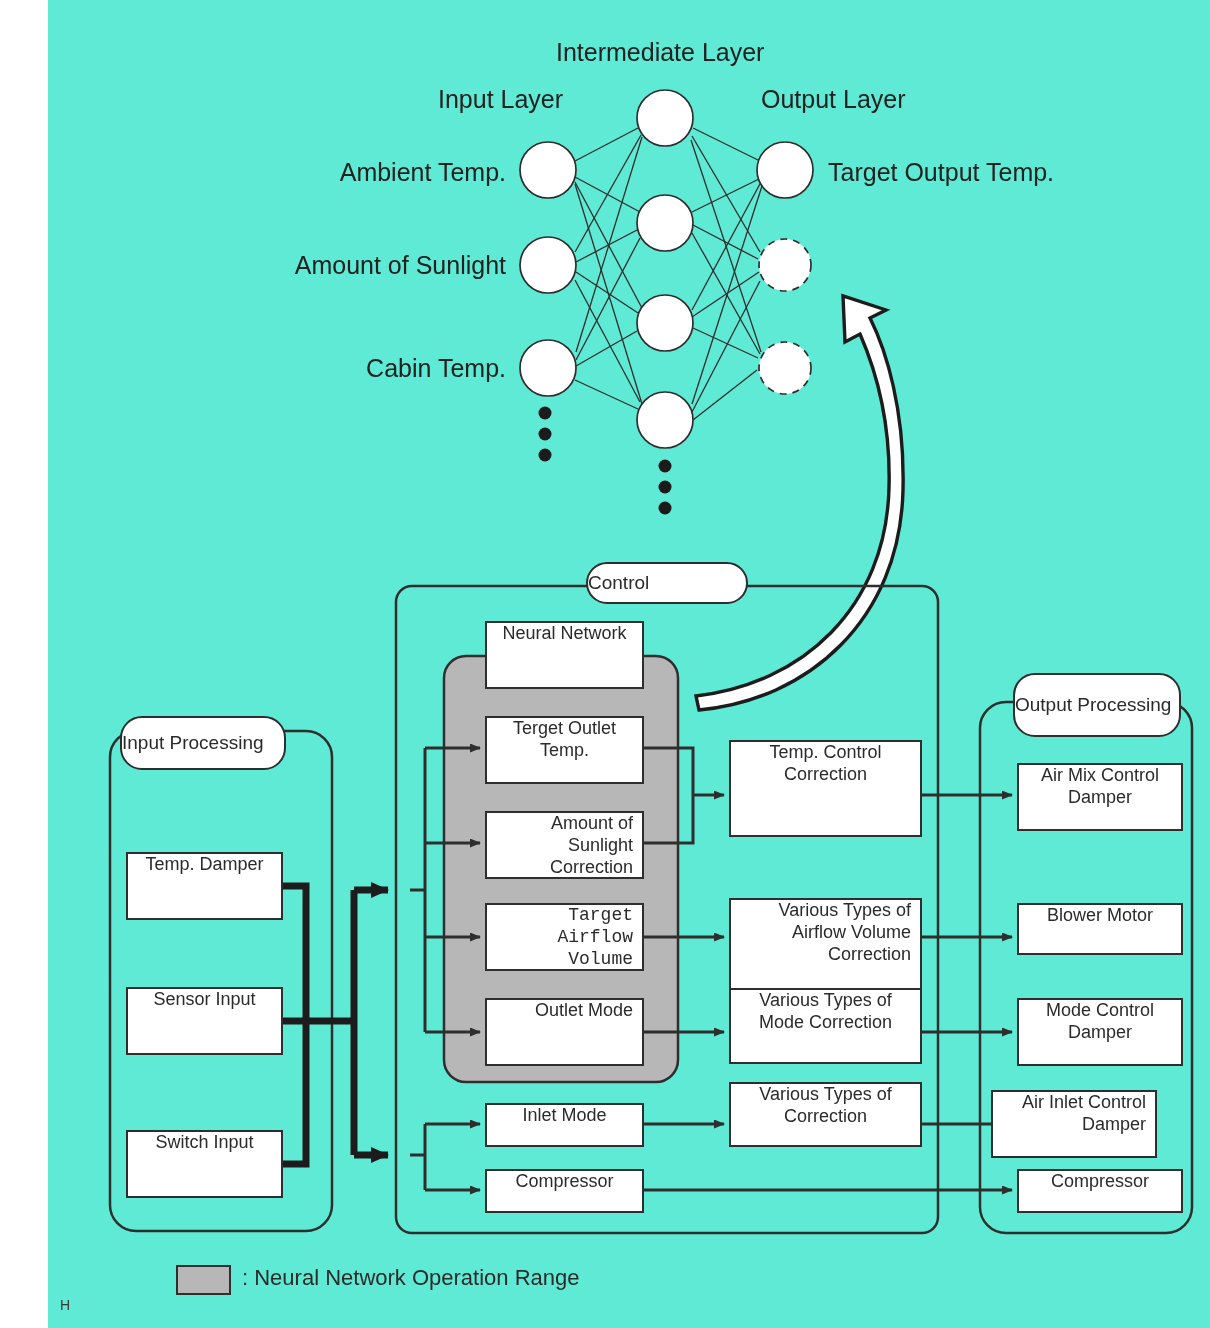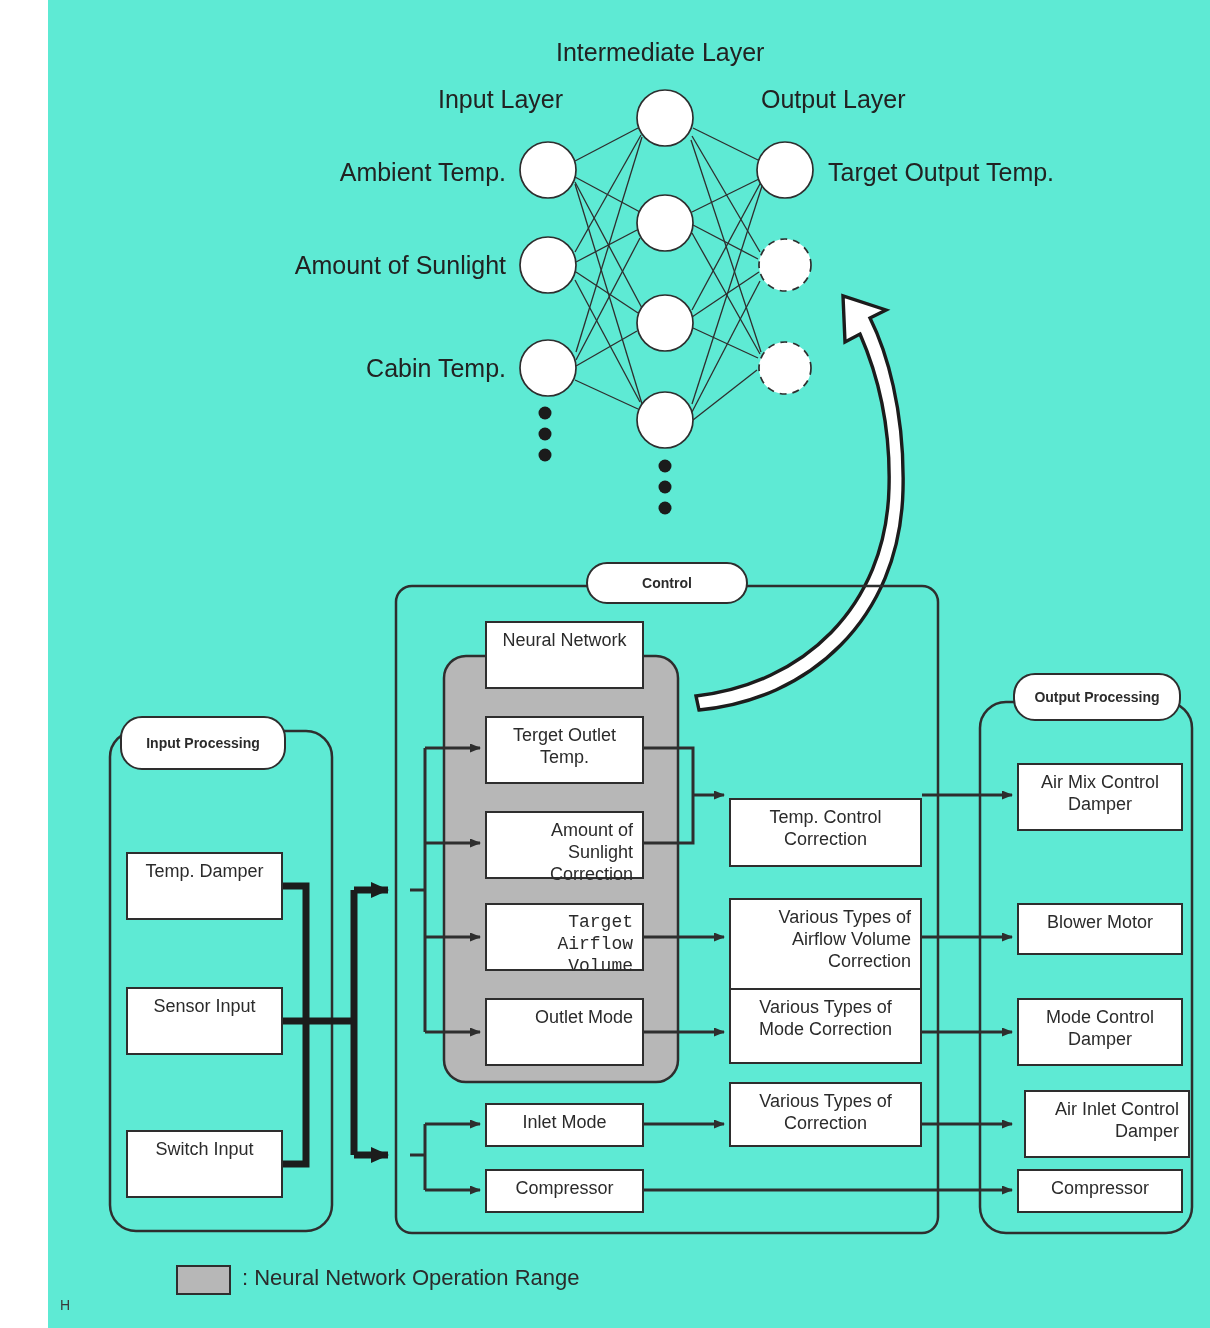--- a/index.html
+++ b/index.html
@@ -38,33 +38,32 @@
   .nn-label.left { text-align: right; }
 
   
   .group-pill {
     position: absolute;
     border: 2.5px solid #2e2e2e;
     border-radius: 22px;
     background: #ffffff;
     display: flex;
     align-items: center;
-    justify-content: center;
-    font-size: 14px;
+    justify-content: flex-start;
+    font-size: 19px;
     color: #2b2b2b;
     box-sizing: border-box;
-    font-weight: bold;
   }
   
   .pbox {
     position: absolute;
     border: 2.5px solid #2e2e2e;
     background: #ffffff;
     box-sizing: border-box;
-    padding: 7px 9px 0 9px;
+    padding: 0 9px 0 9px;
     font-size: 18px;
     color: #2b2b2b;
     line-height: 1.22;
   }
   .pbox.center { text-align: center; }
   .pbox.left { text-align: right; }
 
   .legend-swatch {
     position: absolute;
     border: 2.5px solid #2e2e2e;
@@ -240,54 +239,54 @@
   <div class="lbl nn-label left" style="left:158px; top:354px; width:300px;">Cabin Temp.</div>
 
   <div class="lbl nn-label right" style="left:780px; top:158px;">Target Output Temp.</div>
 
   <div class="group-pill" style="left:72px; top:716px; width:166px; height:54px;">
     <span>Input Processing</span>
   </div>
   <div class="group-pill" style="left:538px; top:562px; width:162px; height:42px;">
     <span>Control</span>
   </div>
-  <div class="group-pill" style="left:965px; top:673px; width:168px; height:48px;">
+  <div class="group-pill" style="left:965px; top:673px; width:168px; height:64px;">
     <span>Output Processing</span>
   </div>
 
   <div class="pbox center" style="left:78px; top:852px; width:157px; height:68px;">Temp. Damper</div>
   <div class="pbox center" style="left:78px; top:987px; width:157px; height:68px;">Sensor Input</div>
   <div class="pbox center" style="left:78px; top:1130px; width:157px; height:68px;">Switch Input</div>
 
   <div class="pbox center" style="left:437px; top:621px; width:159px; height:68px;">Neural Network</div>
   <div class="pbox center" style="left:437px; top:716px; width:159px; height:68px;">Terget Outlet Temp.</div>
   <div class="pbox left" style="left:437px; top:811px; width:159px; height:68px;">Amount of Sunlight
 Correction</div>
   <div class="pbox left" style="left:437px; top:903px; width:159px; height:68px;font-family:Liberation Mono, monospace;">Target Airflow
 Volume</div>
   <div class="pbox left" style="left:437px; top:998px; width:159px; height:68px;">Outlet Mode</div>
 
   <div class="pbox center" style="left:437px; top:1103px; width:159px; height:44px;">Inlet Mode</div>
   <div class="pbox center" style="left:437px; top:1169px; width:159px; height:44px;">Compressor</div>
 
-  <div class="pbox center" style="left:681px; top:798px; width:193px; height:69px;">Temp. Control
+  <div class="pbox center" style="left:681px; top:740px; width:193px; height:97px;">Temp. Control
 Correction</div>
   <div class="pbox left" style="left:681px; top:898px; width:193px; height:98px;">Various Types of Airflow
 Volume Correction</div>
   <div class="pbox center" style="left:681px; top:988px; width:193px; height:76px;">Various Types of
 Mode Correction</div>
   <div class="pbox center" style="left:681px; top:1082px; width:193px; height:65px;">Various Types of
 Correction</div>
 
   <div class="pbox center" style="left:969px; top:763px; width:166px; height:68px;">Air Mix Control
 Damper</div>
   <div class="pbox center" style="left:969px; top:903px; width:166px; height:52px;">Blower Motor</div>
   <div class="pbox center" style="left:969px; top:998px; width:166px; height:68px;">Mode Control
 Damper</div>
-  <div class="pbox left" style="left:976px; top:1090px; width:166px; height:68px;">Air Inlet Control
+  <div class="pbox left" style="left:943px; top:1090px; width:166px; height:68px;">Air Inlet Control
 Damper</div>
   <div class="pbox center" style="left:969px; top:1169px; width:166px; height:44px;">Compressor</div>
 
   <div class="legend-swatch" style="left:128px; top:1265px; width:55px; height:30px;"></div>
   <div class="legend-text" style="left:194px; top:1265px;">: Neural Network Operation Range</div>
 
   <div class="corner-mark" style="left:12px; top:1297px;">H</div>
 
 </div>
 

